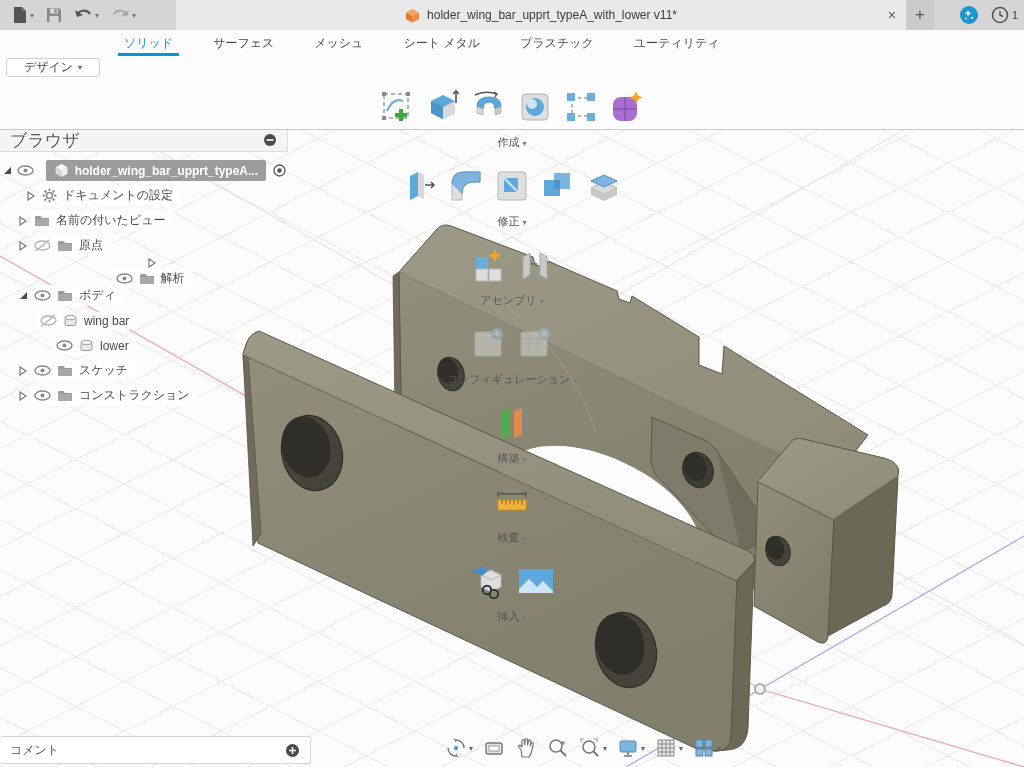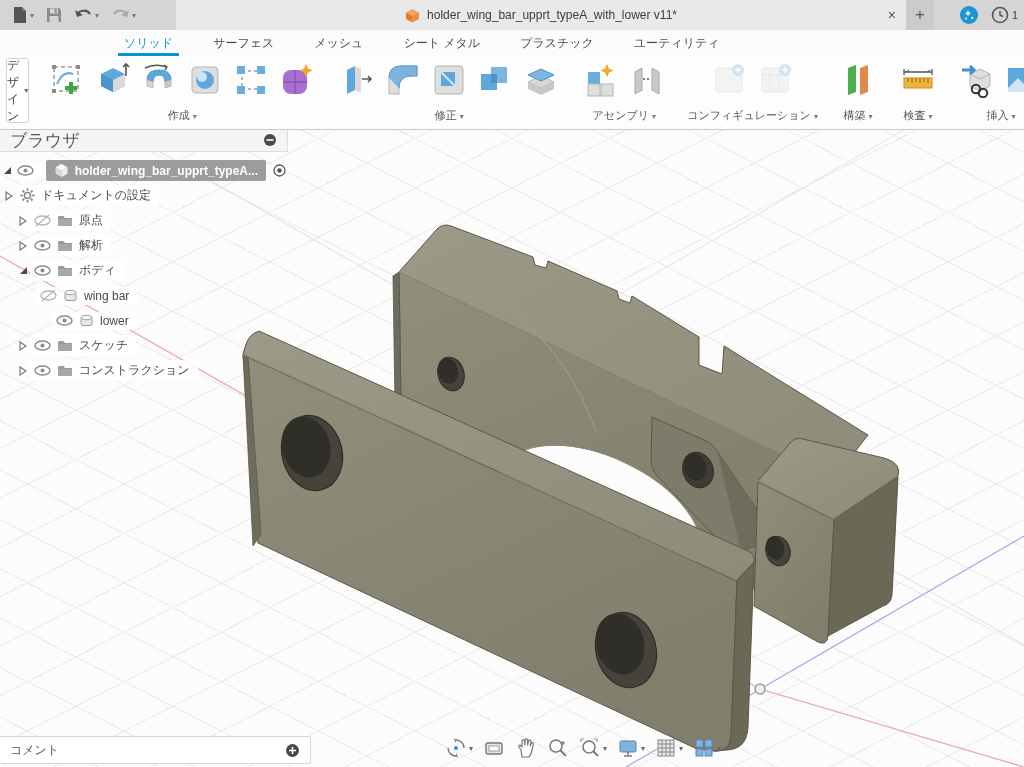--- a/index.html
+++ b/index.html
@@ -29,21 +29,21 @@
   
   .tabsrow{position:absolute;left:0;top:30px;width:1024px;height:26px;background:#fcfcfc;z-index:30;
            display:flex;align-items:center;}
   .tabsrow .spacer{width:104px;}
   .tab{position:relative;height:26px;display:flex;align-items:center;padding:0 20px;
        font-size:12px;color:#4a4a4a;cursor:pointer;white-space:nowrap;}
   .tab.active{color:#0696d7;}
   .tab.active:after{content:"";position:absolute;left:14px;right:14px;bottom:0;height:3px;background:#0696d7;}
   
   .ribbon{position:absolute;left:0;top:56px;width:1024px;height:73px;background:#fdfdfd;
-          border-bottom:1px solid #c9c9c9;z-index:30;display:flex;align-items:stretch;}
+          border-bottom:1px solid #c9c9c9;z-index:30;display:flex;align-items:stretch;flex-direction:column;}
   .ws-box{margin:2px 10px 6px 6px;width:92px;border:1px solid #d2d2d2;border-radius:3px;background:#fff;
           display:flex;align-items:center;justify-content:center;gap:5px;font-size:12px;color:#444;cursor:pointer;}
   .rgroup{display:flex;flex-direction:column;align-items:center;justify-content:flex-start;padding:4px 8px 0 8px;}
   .ricons{display:flex;align-items:flex-start;gap:6px;height:46px;}
   .ricon{width:40px;height:40px;display:flex;align-items:center;justify-content:center;cursor:pointer;border-radius:2px;}
   .ricon.disabled{opacity:.45;cursor:default;}
   .rlabel{margin-top:2px;font-size:11px;color:#555;cursor:pointer;white-space:nowrap;}
   .rlabel .c{font-size:8px;color:#777;}
   .rsep{width:1px;background:#e0e0e0;margin:6px 2px;}
   
@@ -454,21 +454,21 @@
         <span>holder_wing_bar_upprt_typeA...</span>
       </span>
       <span style="margin-left:5px;background:rgba(255,255,255,.82);border-radius:8px;display:flex;padding:2px;">
         <svg width="13" height="13" viewBox="0 0 13 13">
             <circle cx="6.5" cy="6.5" r="5.5" fill="none" stroke="#555" stroke-width="1.3"></circle>
             <circle cx="6.5" cy="6.5" r="2.3" fill="#555"></circle>
           </svg>
       </span>
     </div>
 
-    <div class="trow" style="padding-left:2px;align-items:center;">
+    <div class="trow" style="padding-left:24px;align-items:center;">
       <span class="tw">
           <svg width="8" height="10" viewBox="0 0 8 10">
             <path d="M1,1 L7,5 L1,9 Z" fill="none" stroke="#777" stroke-width="1.2"></path>
           </svg>
         </span>
       <span class="tpill">
         <svg width="15" height="15" viewBox="0 0 15 15">
             <circle cx="7.5" cy="7.5" r="3" fill="none" stroke="#8a8a8a" stroke-width="1.6"></circle>
             <g stroke="#8a8a8a" stroke-width="1.8">
               <path d="M7.5,0.5 L7.5,3"></path>
@@ -478,41 +478,55 @@
               <path d="M2.5,2.5 L4.3,4.3"></path>
               <path d="M10.7,10.7 L12.5,12.5"></path>
               <path d="M12.5,2.5 L10.7,4.3"></path>
               <path d="M4.3,10.7 L2.5,12.5"></path>
             </g>
           </svg>
         <span>ドキュメントの設定</span>
       </span>
     </div>
 
+    <div class="trow" style="padding-left:16px;">
+      <span class="tw">
+          <svg width="8" height="10" viewBox="0 0 8 10">
+            <path d="M1,1 L7,5 L1,9 Z" fill="none" stroke="#777" stroke-width="1.2"></path>
+          </svg>
+        </span>
+      <span class="tpill">
+        <svg width="16" height="13" viewBox="0 0 16 13">
+            <path d="M1,3 L1,12 L15,12 L15,4 L8,4 L6.5,2 L2,2 Z" fill="#9a9a9a"></path>
+            <rect x="1" y="5" width="14" height="7" fill="#a8a8a8"></rect>
+          </svg>
+        <span>名前の付いたビュー</span>
+      </span>
+    </div>
 
     <div class="trow" style="padding-left:16px;">
       <span class="tw">
           <svg width="8" height="10" viewBox="0 0 8 10">
             <path d="M1,1 L7,5 L1,9 Z" fill="none" stroke="#777" stroke-width="1.2"></path>
           </svg>
         </span>
       <span class="tpill">
         <svg width="17" height="13" viewBox="0 0 17 13">
             <ellipse cx="8.5" cy="6.5" rx="7.5" ry="4.5" fill="none" stroke="#b5b5b5" stroke-width="1.3"></ellipse>
             <path d="M2,12 L15,1" stroke="#b5b5b5" stroke-width="1.3"></path>
           </svg>
         <svg width="16" height="13" viewBox="0 0 16 13">
             <path d="M1,3 L1,12 L15,12 L15,4 L8,4 L6.5,2 L2,2 Z" fill="#9a9a9a"></path>
             <rect x="1" y="5" width="14" height="7" fill="#a8a8a8"></rect>
           </svg>
         <span>原点</span>
       </span>
     </div>
 
-    <div class="trow" style="padding-left:16px;">
+    <div class="trow" style="padding-left:16px;flex-direction:column;">
       <span class="tw">
           <svg width="8" height="10" viewBox="0 0 8 10">
             <path d="M1,1 L7,5 L1,9 Z" fill="none" stroke="#777" stroke-width="1.2"></path>
           </svg>
         </span>
       <span class="tpill">
         <svg width="17" height="11" viewBox="0 0 17 11">
             <ellipse cx="8.5" cy="5.5" rx="7.5" ry="4.5" fill="none" stroke="#8a8a8a" stroke-width="1.4"></ellipse>
             <circle cx="8.5" cy="5.5" r="2" fill="#8a8a8a"></circle>
           </svg>

